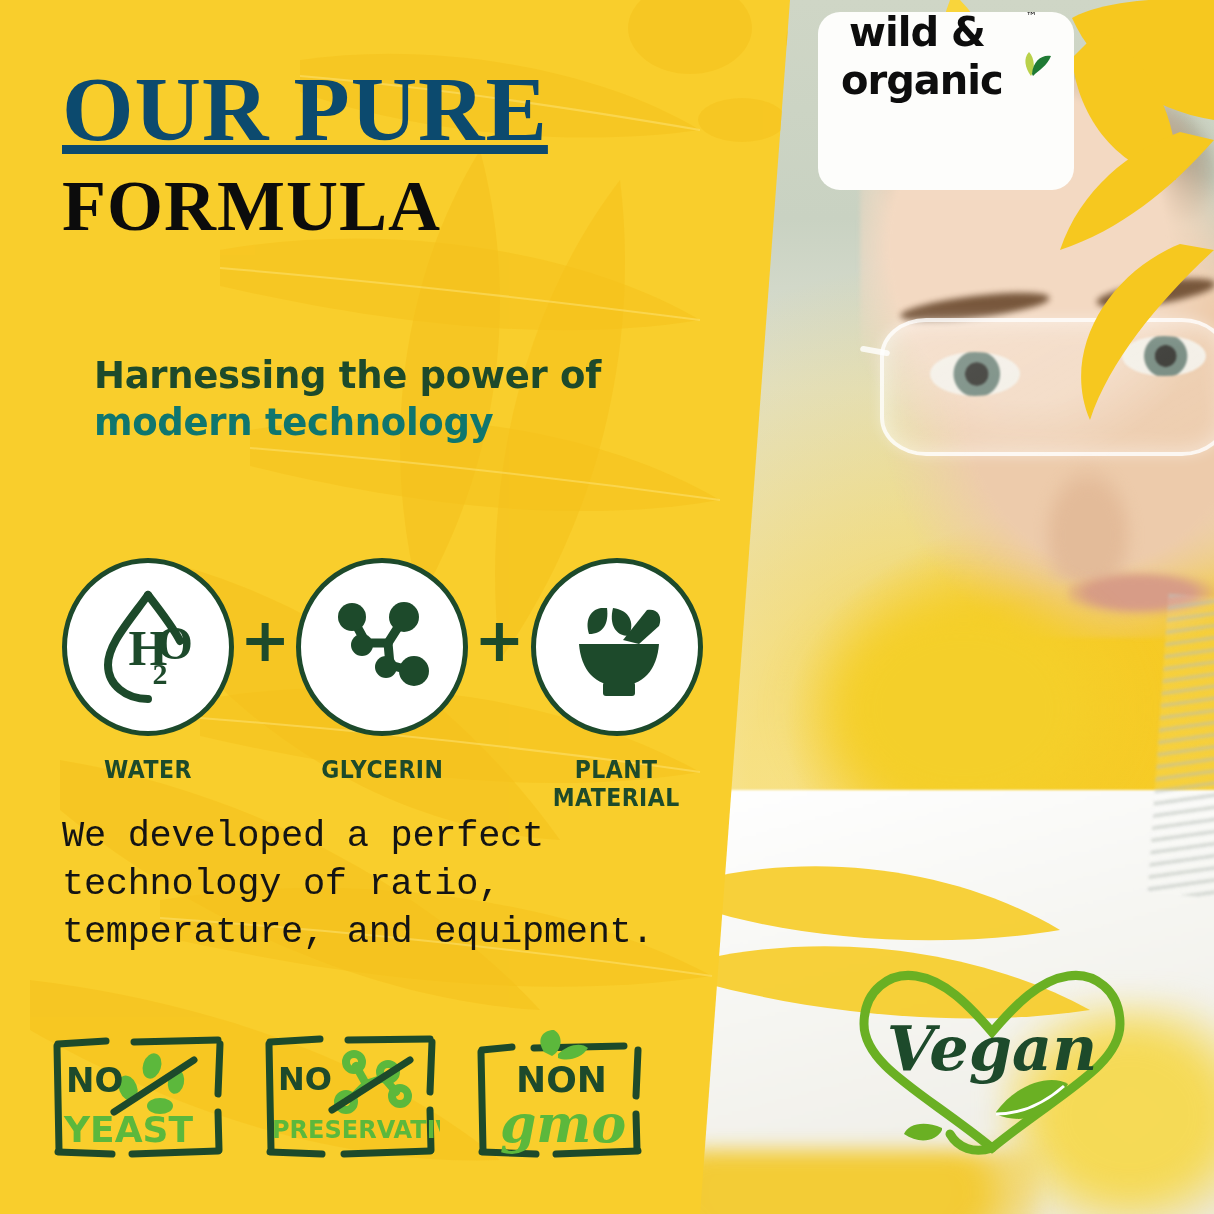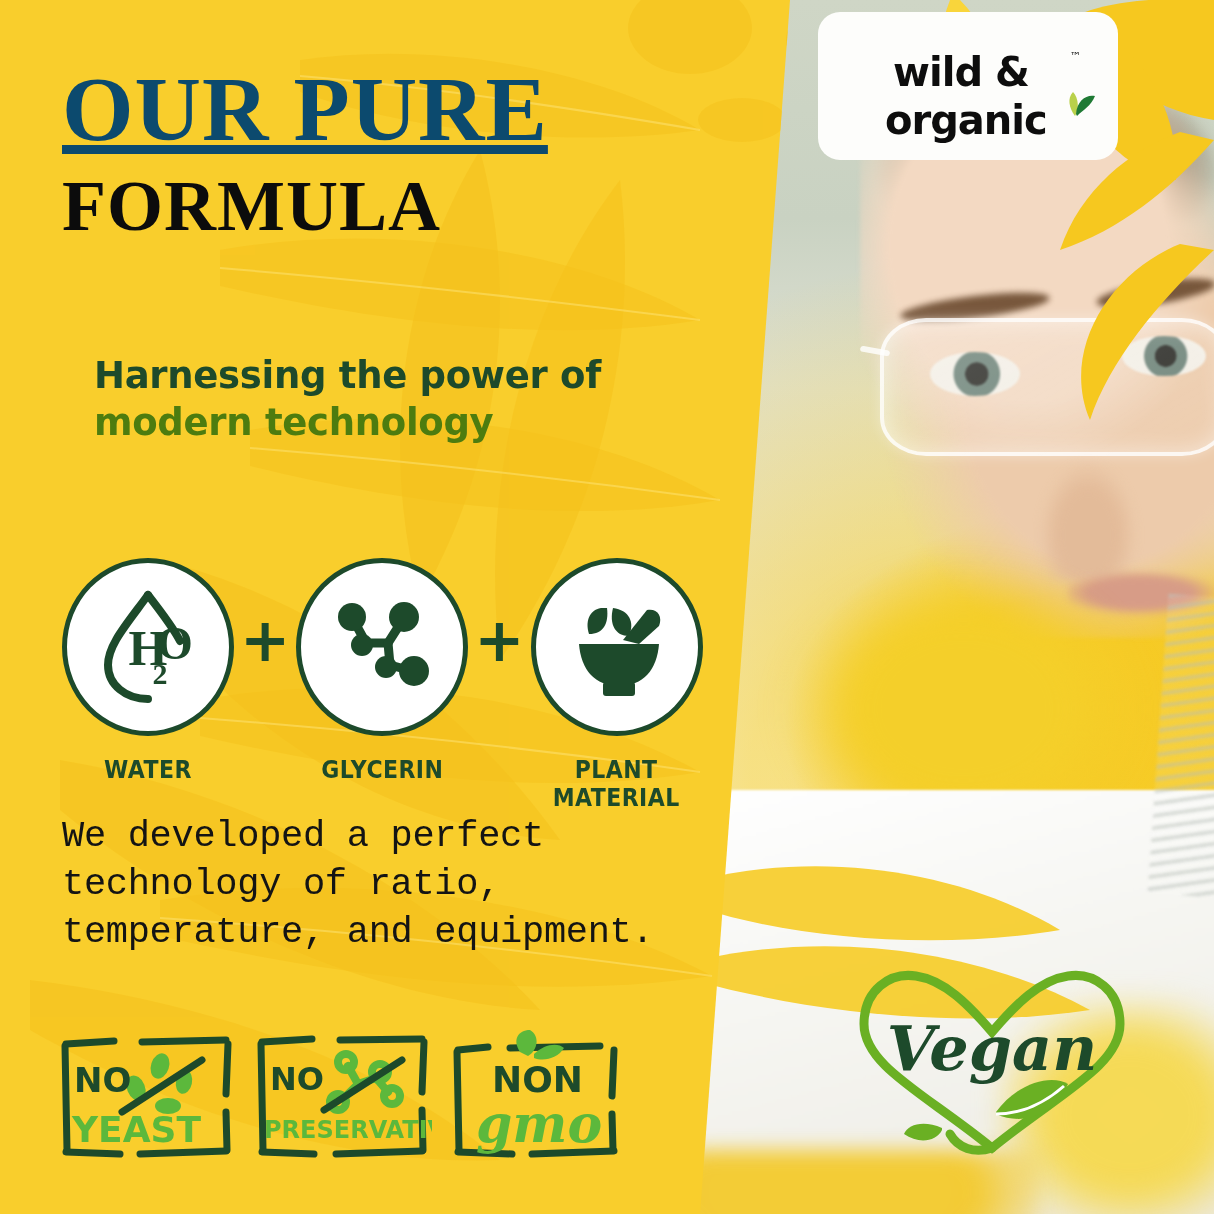--- a/index.html
+++ b/index.html
@@ -100,23 +100,23 @@
     clip-path:polygon(0 0, 790px 0, 700px 1214px, 0 1214px);
   }
   .petals{position:absolute;inset:0;clip-path:polygon(0 0, 790px 0, 700px 1214px, 0 1214px);}
   .petals svg{display:block;}
 
   
   .fg-leaves{position:absolute;inset:0;pointer-events:none;}
 
   
   .logo-card{
-    position:absolute;left:818px;top:12px;width:256px;height:148px;
+    position:absolute;left:818px;top:12px;width:256px;height:178px;
     background:#fdfdfb;border-radius:22px;
-    display:flex;align-items:flex-end;justify-content:center;padding-left:44px;
+    display:flex;align-items:flex-start;justify-content:center;
   }
   .logo-inner{position:relative;width:210px;height:108px;}
   .logo-l1,.logo-l2{
     font-family:"DejaVu Sans",sans-serif;
     font-weight:700;color:#0d0d0d;letter-spacing:-1px;line-height:1;
   }
   .logo-l1{font-size:40px;margin-left:8px;}
   .logo-l2{font-size:40px;margin-top:8px;}
   .tm{position:absolute;right:14px;top:-2px;font-size:11px;color:#111;font-family:"DejaVu Sans",sans-serif;}
   .logo-leaf{position:absolute;right:-2px;top:34px;width:44px;height:40px;}
@@ -127,21 +127,21 @@
     font-family:"Liberation Serif","DejaVu Serif",serif;
     font-weight:700;font-size:92px;line-height:.98;letter-spacing:1px;margin:0;
   }
   .h-l1{color:#0c4a6e;text-decoration:underline;}
   .h-l2{color:#0c0c0c;font-size:72px;margin-top:17px;}
 
   
   .subhead{position:absolute;left:62px;top:352px;width:600px;margin-left:32px;}
   .sub-line{
     font-family:"DejaVu Sans",sans-serif;font-weight:700;
-    font-size:37px;line-height:1.28;color:#4d7c0f;letter-spacing:-.3px;
+    font-size:37px;line-height:1.28;color:#0f766e;letter-spacing:-.3px;
   }
   .sub-line.green{color:#1d4a2b;}
 
   
   .ingredients{position:absolute;left:62px;top:558px;display:flex;align-items:flex-start;}
   .ing{width:172px;display:flex;flex-direction:column;align-items:center;}
   .ing-circle{
     width:162px;height:168px;border-radius:50%;
     background:#fff;border:5px solid #1d4a2b;
     display:flex;align-items:center;justify-content:center;
@@ -158,21 +158,21 @@
   }
 
   
   .bodytext{position:absolute;left:62px;top:812px;width:600px;}
   .body-line{
     font-family:Liberation Mono, monospace;
     font-size:37px;line-height:1.3;color:#141414;letter-spacing:-.3px;
   }
 
   
-  .badges{position:absolute;left:56px;top:1030px;display:flex;gap:16px;}
+  .badges{position:absolute;left:48px;top:1030px;display:flex;gap:32px;}
   .badge{position:relative;width:180px;height:130px;}
   .badge svg{display:block;}
 
   
   .vegan{position:absolute;left:846px;top:962px;width:290px;height:206px;}
 </style>
 </head>
 <body>
 
 <div id="poster">

